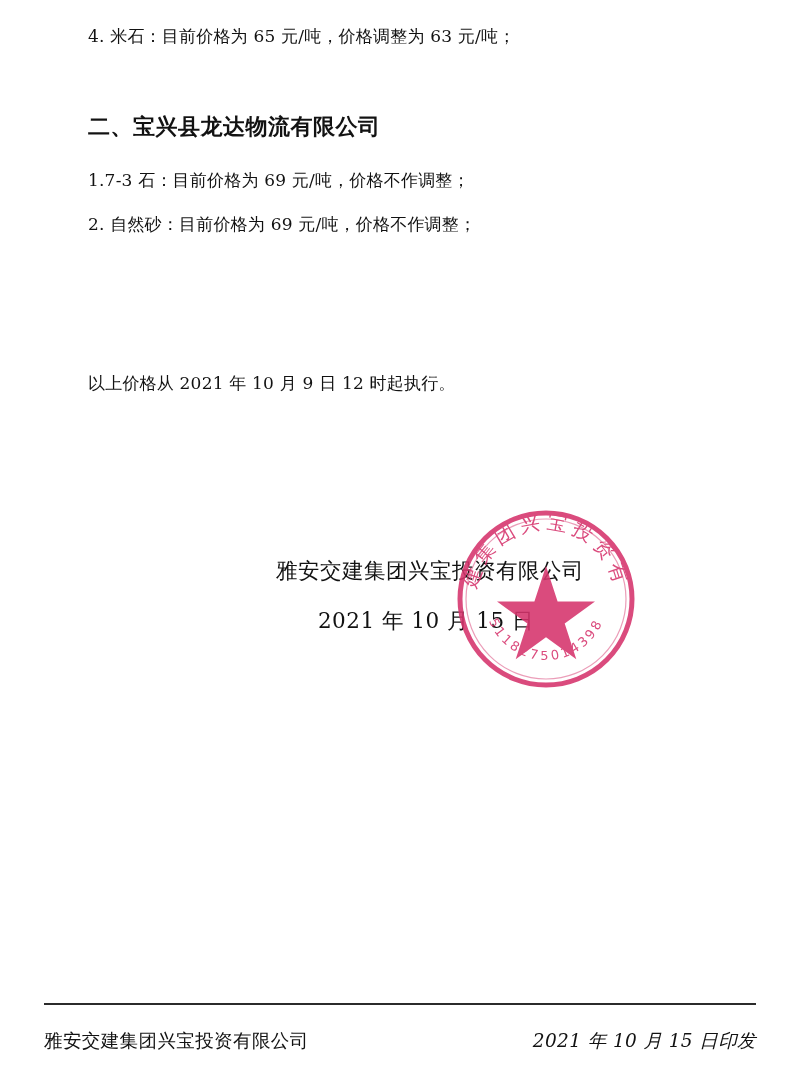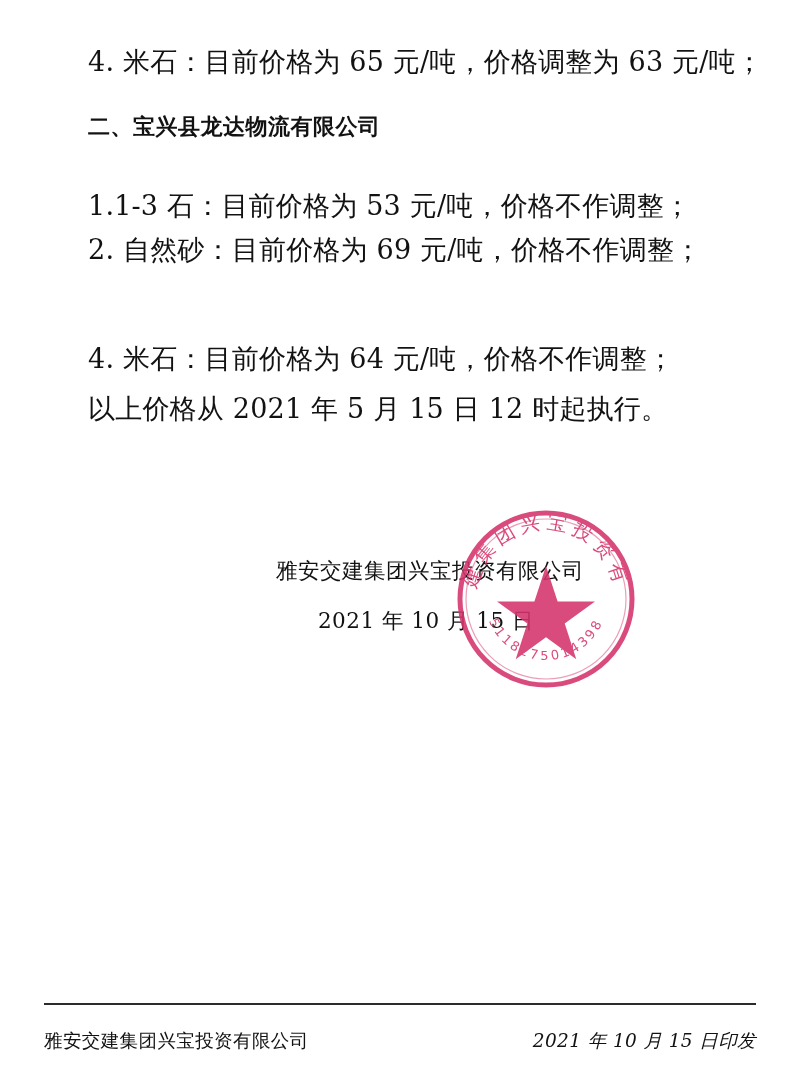--- a/index.html
+++ b/index.html
@@ -18,25 +18,24 @@
 
   .page {
     position: relative;
     width: 800px;
     height: 1081px;
     box-sizing: border-box;
     padding: 0 88px;
   }
 
   .body-line {
-    font-size: 27px;
+    font-size: 17px;
     line-height: 1.0;
     letter-spacing: 0.2px;
     white-space: nowrap;
-    margin-top: 20px;
   }
 
   .line-1 { position: absolute; left: 88px; top: 28px; }
   .section-heading {
     position: absolute;
     left: 88px;
     top: 112px;
     font-size: 22px;
     font-weight: bold;
     font-family: Liberation Sans, sans-serif;
@@ -107,24 +106,23 @@
 </style>
 </head>
 <body>
 
 <div class="page">
 
   <div class="body-line line-1">4. 米石：目前价格为 65 元/吨，价格调整为 63 元/吨；</div>
 
   <div class="section-heading">二、宝兴县龙达物流有限公司</div>
 
-  <div class="body-line line-2">1.1-3 石：目前价格为 53 元/吨，价格不作调整；</div>
+  <div class="body-line line-2">1.7-3 石：目前价格为 69 元/吨，价格不作调整；</div>
   <div class="body-line line-3">2. 自然砂：目前价格为 69 元/吨，价格不作调整；</div>
-  <div class="body-line line-5">4. 米石：目前价格为 64 元/吨，价格不作调整；</div>
-  <div class="body-line line-6">以上价格从 2021 年 5 月 15 日 12 时起执行。</div>
+  <div class="body-line line-6">以上价格从 2021 年 10 月 9 日 12 时起执行。</div>
 
   <div class="signature-block">
     <div class="sig-company">雅安交建集团兴宝投资有限公司</div>
     <div class="sig-date">2021 年 10 月 15 日</div>
   </div>
 
   <div class="seal">
     <svg viewBox="0 0 182 182" width="182" height="182" xmlns="http://www.w3.org/2000/svg">
       <defs>
         <path id="sealTopArc" d="M 21 91 A 70 70 0 0 1 161 91"></path>

